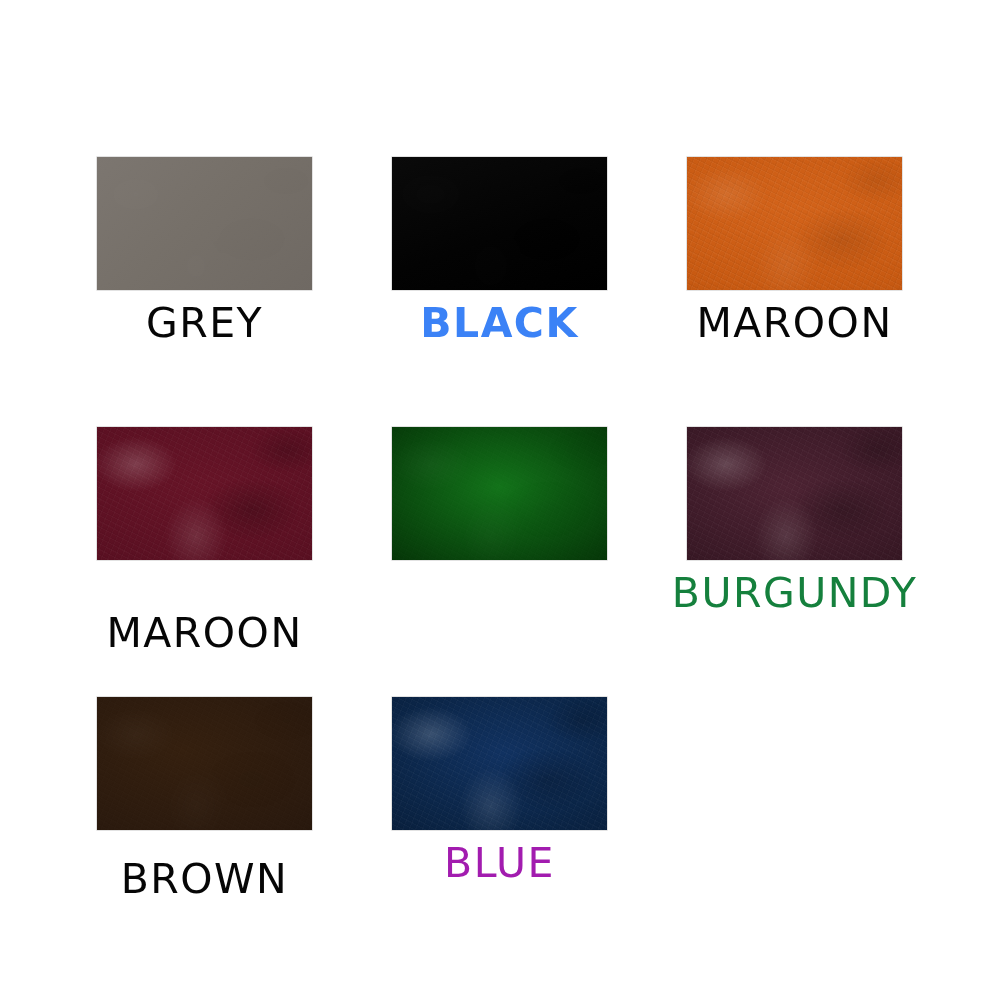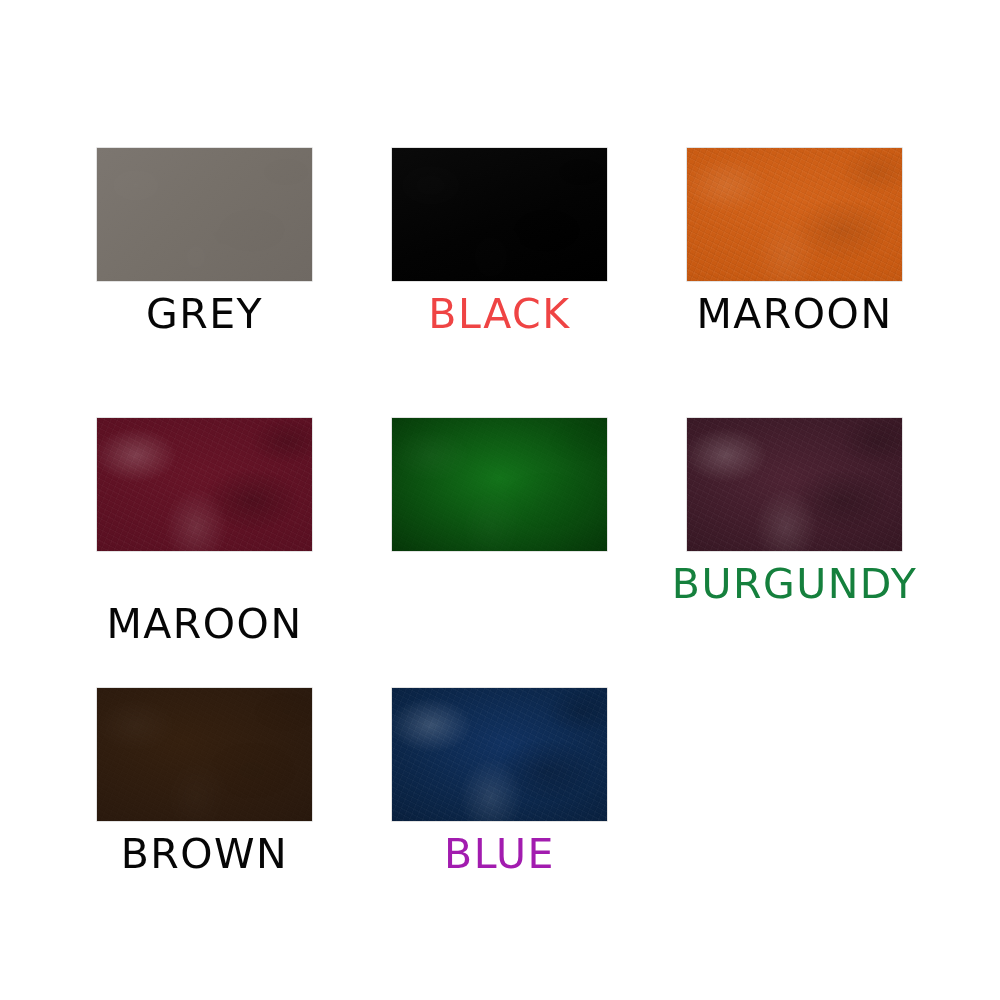--- a/index.html
+++ b/index.html
@@ -18,21 +18,21 @@
   #swatch-board {
     position: relative;
     width: 1000px;
     height: 1000px;
     background: #ffffff;
   }
 
   .swatch-grid {
     position: absolute;
     left: 97px;
-    top: 148px;
+    top: 157px;
     width: 805px;
     display: grid;
     grid-template-columns: repeat(3, 215px);
     grid-template-rows: repeat(3, 189px);
     column-gap: 80px;
     row-gap: 81px;
   }
 
   .swatch-cell {
     position: relative;
@@ -106,21 +106,21 @@
 <div id="swatch-board">
   <div class="swatch-grid">
 
     <div class="swatch-cell">
       <div class="swatch-chip chip-flat" style="background: linear-gradient(135deg, rgb(124, 118, 112) 0%, rgb(118, 112, 105) 45%, rgb(111, 105, 99) 100%);"></div>
       <div class="swatch-label" style="color: rgb(6, 6, 6);">GREY</div>
     </div>
 
     <div class="swatch-cell">
       <div class="swatch-chip chip-flat" style="background: linear-gradient(160deg, rgb(10, 10, 10) 0%, rgb(3, 3, 3) 55%, rgb(0, 0, 0) 100%);"></div>
-      <div class="swatch-label" style="color: #ef4444;">BLACK</div>
+      <div class="swatch-label" style="color: #3b82f6; font-weight: bold;">BLACK</div>
     </div>
 
     <div class="swatch-cell">
       <div class="swatch-chip chip-grain" style="background: radial-gradient(150% 120% at 50% 38%, rgb(211, 99, 26) 0%, rgb(200, 90, 18) 52%, rgb(180, 79, 12) 100%);"></div>
       <div class="swatch-label" style="color: rgb(6, 6, 6);">MAROON</div>
     </div>
 
     <div class="swatch-cell">
       <div class="swatch-chip chip-mottled" style="background: radial-gradient(140% 120% at 48% 42%, rgb(103, 20, 39) 0%, rgb(90, 16, 34) 55%, rgb(74, 12, 27) 100%);"></div>
       <div class="swatch-label" style="color: rgb(6, 6, 6); margin-top: 40px;">MAROON</div>
@@ -130,21 +130,21 @@
       <div class="swatch-chip chip-vignette" style="background: radial-gradient(80% 85% at 50% 45%, rgb(19, 115, 26) 0%, rgb(12, 84, 17) 45%, rgb(4, 47, 6) 100%);"></div>
     </div>
 
     <div class="swatch-cell">
       <div class="swatch-chip chip-mottled" style="background: radial-gradient(120% 110% at 46% 45%, rgb(77, 35, 51) 0%, rgb(58, 25, 38) 55%, rgb(42, 16, 25) 100%);"></div>
       <div class="swatch-label" style="color: #15803d;">BURGUNDY</div>
     </div>
 
     <div class="swatch-cell">
       <div class="swatch-chip chip-vignette" style="background: radial-gradient(130% 120% at 40% 40%, rgb(53, 32, 15) 0%, rgb(43, 26, 14) 55%, rgb(32, 19, 10) 100%);"></div>
-      <div class="swatch-label" style="color: rgb(6, 6, 6);">BROWN</div>
+      <div class="swatch-label" style="color: rgb(6, 6, 6); margin-top: 16px;">BROWN</div>
     </div>
 
 
     <div class="swatch-cell">
       <div class="swatch-chip chip-mottled" style="background: radial-gradient(110% 110% at 52% 42%, rgb(17, 50, 97) 0%, rgb(11, 37, 71) 50%, rgb(6, 24, 48) 100%);"></div>
       <div class="swatch-label" style="color: #a21caf;">BLUE</div>
     </div>
 
   </div>
 </div>

